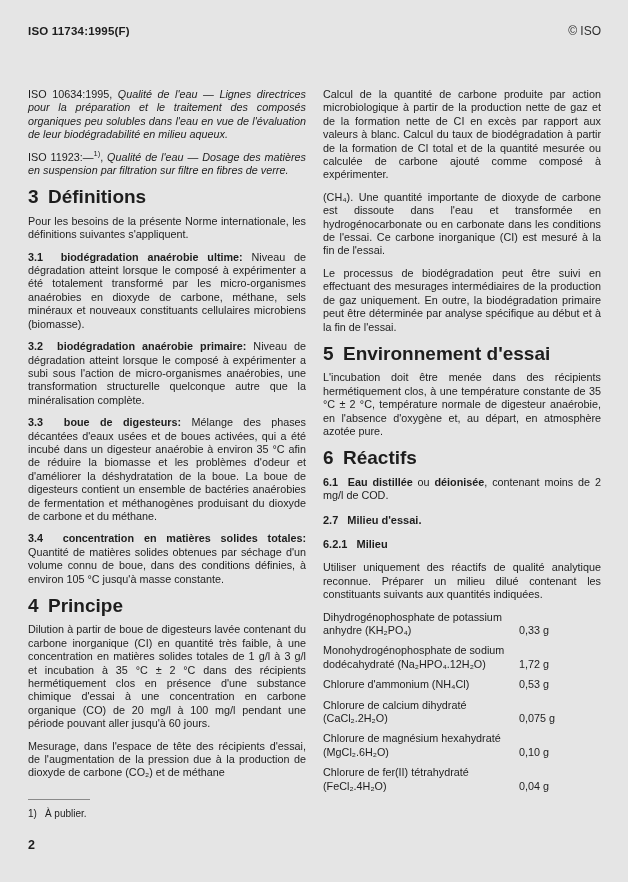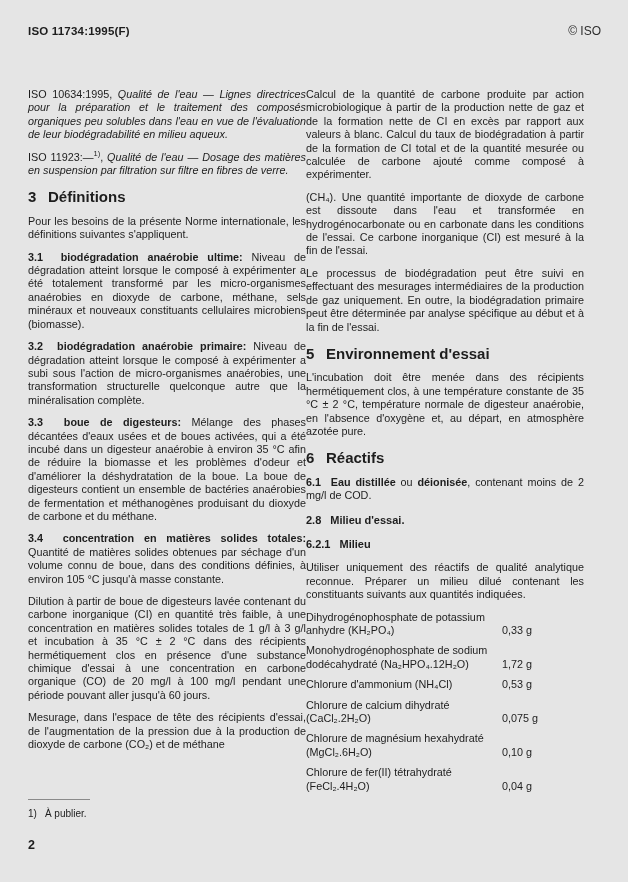--- a/index.html
+++ b/index.html
@@ -5,25 +5,25 @@
   html,body { margin:0; padding:0; background:#ffffff; }
   .page {
     position:relative; width:628px; height:882px;
     background:#e5e5e5; color:#1d1d1d; overflow:hidden;
     font-family:"Liberation Sans","DejaVu Sans",sans-serif;
   }
   .hdr { position:absolute; top:24px; left:28px; width:573px;
          display:flex; justify-content:space-between; align-items:baseline; }
   .doc-num { font-weight:bold; font-size:11.5px; letter-spacing:.2px; }
   .copyright { font-size:12px; color:#2e2e2e; }
-  .cols { position:absolute; top:88px; left:28px; width:573px; display:flex; }
+  .cols { position:absolute; top:88px; left:28px; width:573px; display:flex; gap:17px; }
   .col { width:278px; font-size:10.8px; line-height:13.4px; text-align:justify; }
   .col p { margin:0 0 9px 0; }
   .ref i { font-style:italic; }
-  h2 { font-size:15px; font-weight:bold; margin:13px 0 11px 0; text-align:left; }
+  h2 { font-size:19px; font-weight:bold; margin:13px 0 11px 0; text-align:left; }
   h2 .h-num { display:inline-block; min-width:20px; }
   .h3 { font-size:11px; font-weight:bold; margin:11px 0 10px 0; text-align:left; }
   .h3 .h-num { margin-right:9px; }
   sup { font-size:7.5px; line-height:0; vertical-align:super; }
   .reagents { margin-top:3px; }
   .rrow { display:flex; align-items:flex-end; margin-bottom:7px; text-align:left; }
   .rname { width:196px; }
   .rqty { white-space:nowrap; }
   .fnote { position:absolute; left:28px; top:799px; width:280px; font-size:10px; text-align:left; }
   .fnote .rule { width:62px; border-top:1px solid #8a8a8a; margin-bottom:8px; }
@@ -52,39 +52,40 @@
       <p>Pour les besoins de la présente Norme internationale, les définitions suivantes s'appliquent.</p>
 
       <p><b>3.1&nbsp;&nbsp;biodégradation anaérobie ultime:</b><span> Niveau de dégradation atteint lorsque le composé à expérimenter a été totalement transformé par les micro-organismes anaérobies en dioxyde de carbone, méthane, sels minéraux et nouveaux constituants cellulaires microbiens (biomasse).</span></p>
 
       <p><b>3.2&nbsp;&nbsp;biodégradation anaérobie primaire:</b><span> Niveau de dégradation atteint lorsque le composé à expérimenter a subi sous l'action de micro-organismes anaérobies, une transformation structurelle quelconque autre que la minéralisation complète.</span></p>
 
       <p><b>3.3&nbsp;&nbsp;boue de digesteurs:</b><span> Mélange des phases décantées d'eaux usées et de boues activées, qui a été incubé dans un digesteur anaérobie à environ 35 °C afin de réduire la biomasse et les problèmes d'odeur et d'améliorer la déshydratation de la boue. La boue de digesteurs contient un ensemble de bactéries anaérobies de fermentation et méthanogènes produisant du dioxyde de carbone et du méthane.</span></p>
 
       <p><b>3.4&nbsp;&nbsp;concentration en matières solides totales:</b><span> Quantité de matières solides obtenues par séchage d'un volume connu de boue, dans des conditions définies, à environ 105 °C jusqu'à masse constante.</span></p>
 
+      <h2><span class="h-num">4</span><span>Principe</span></h2>
 
       <p>Dilution à partir de boue de digesteurs lavée contenant du carbone inorganique (CI) en quantité très faible, à une concentration en matières solides totales de 1 g/l à 3 g/l et incubation à 35 °C ± 2 °C dans des récipients hermétiquement clos en présence d'une substance chimique d'essai à une concentration en carbone organique (CO) de 20 mg/l à 100 mg/l pendant une période pouvant aller jusqu'à 60 jours.</p>
       <p>Mesurage, dans l'espace de tête des récipients d'essai, de l'augmentation de la pression due à la production de dioxyde de carbone (CO₂) et de méthane</p>
     </div>
 
     <div class="col">
       <p>Calcul de la quantité de carbone produite par action microbiologique à partir de la production nette de gaz et de la formation nette de CI en excès par rapport aux valeurs à blanc. Calcul du taux de biodégradation à partir de la formation de CI total et de la quantité mesurée ou calculée de carbone ajouté comme composé à expérimenter.</p>
       <p>(CH₄). Une quantité importante de dioxyde de carbone est dissoute dans l'eau et transformée en hydrogénocarbonate ou en carbonate dans les conditions de l'essai. Ce carbone inorganique (CI) est mesuré à la fin de l'essai.</p>
       <p>Le processus de biodégradation peut être suivi en effectuant des mesurages intermédiaires de la production de gaz uniquement. En outre, la biodégradation primaire peut être déterminée par analyse spécifique au début et à la fin de l'essai.</p>
 
       <h2><span class="h-num">5</span><span>Environnement d'essai</span></h2>
 
       <p>L'incubation doit être menée dans des récipients hermétiquement clos, à une température constante de 35 °C ± 2 °C, température normale de digesteur anaérobie, en l'absence d'oxygène et, au départ, en atmosphère azotée pure.</p>
 
       <h2><span class="h-num">6</span><span>Réactifs</span></h2>
 
       <p><b>6.1&nbsp;&nbsp;Eau distillée</b><span> ou </span><b>déionisée</b><span>, contenant moins de 2 mg/l de COD.</span></p>
 
-      <div class="h3"><span class="h-num">2.8</span><span>Milieu d'essai.</span></div>
+      <div class="h3"><span class="h-num">2.7</span><span>Milieu d'essai.</span></div>
 
       <div class="h3"><span class="h-num">6.2.1</span><span>Milieu</span></div>
 
       <p>Utiliser uniquement des réactifs de qualité analytique reconnue. Préparer un milieu dilué contenant les constituants suivants aux quantités indiquées.</p>
 
       <div class="reagents">
           <div class="rrow">
             <div class="rname">Dihydrogénophosphate de potassium anhydre (KH₂PO₄)</div>
             <div class="rqty">0,33 g</div>
           </div>

